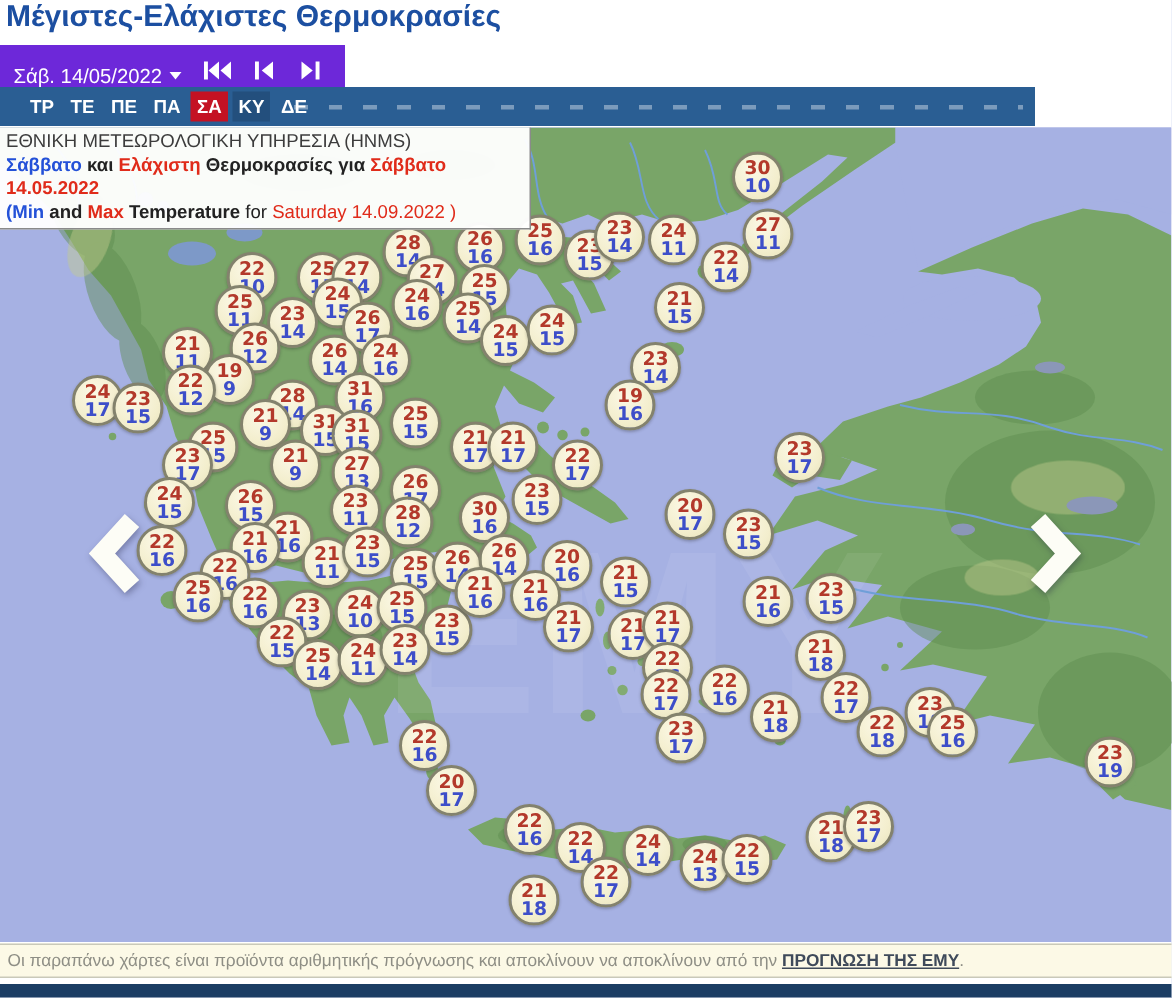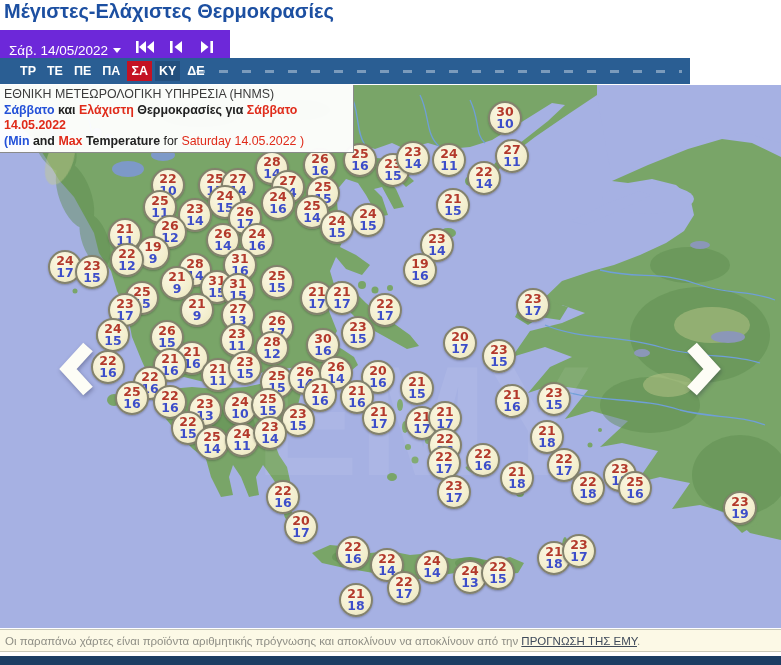--- a/index.html
+++ b/index.html
@@ -47,21 +47,21 @@
   .bmin{color:#3d4ec9;}
   
   .map-arrow{position:absolute;width:40px;height:58px;cursor:pointer;
              filter:drop-shadow(1px 2px 2px rgba(30,30,60,.35));}
   .arrow-left{top:340px;left:58px;}
   .arrow-right{top:340px;left:682px;}
   
   .footer{position:absolute;top:629px;left:0;width:781px;height:23px;background:#fcf9e6;
           border-top:1px solid #c9c9b9;border-bottom:1px solid #c9c9b9;box-sizing:border-box;
           font-size:11.5px;color:#8e8e85;display:flex;align-items:center;padding-left:5px;}
-  .footer a{color:#3f4a5a;font-weight:normal;text-decoration:underline;cursor:pointer;}
+  .footer a{color:#3f4a5a;font-weight:bold;text-decoration:underline;cursor:pointer;}
   .bottom-bar{position:absolute;top:656px;left:0;width:781px;height:9px;background:#1b3d63;}
 </style>
 </head>
 <body>
 
 <div class="app">
 
   <div class="page-title">Μέγιστες-Ελάχιστες Θερμοκρασίες</div>
 
   <div class="toolbar1">
@@ -638,21 +638,21 @@
         <div class="bubble" style="left: 562px; top: 534px;">
           <span class="bmax">23</span>
           <span class="bmin">17</span>
         </div>
       </div>
   </div>
 
   <div class="info-box">
     <div class="info-l1">ΕΘΝΙΚΗ ΜΕΤΕΩΡΟΛΟΓΙΚΗ ΥΠΗΡΕΣΙΑ (HNMS)</div>
     <div><span class="seg min">Σάββατο</span><span class="seg bold"> και </span><span class="seg max">Ελάχιστη</span><span class="seg bold"> Θερμοκρασίες για </span><span class="seg max">Σάββατο 14.05.2022</span></div>
-    <div><span class="seg min">(Min</span><span class="seg bold"> and </span><span class="seg max">Max</span><span class="seg bold"> Temperature</span><span class="seg plain"> for </span><span class="seg max-plain">Saturday 14.05.2022 )</span></div>
+    <div><span class="seg min">(Min</span><span class="seg bold"> and </span><span class="seg max">Max</span><span class="seg bold"> Temperature</span><span class="seg plain"> for </span><span class="seg max-plain">Saturday 14.09.2022 )</span></div>
   </div>
 
   <div class="map-arrow arrow-left">
     <svg width="40" height="58" viewBox="0 0 40 58">
       <path d="M30,7 L10,29 L30,51" stroke="#fdfdf6" stroke-width="13" fill="none"></path>
     </svg>
   </div>
   <div class="map-arrow arrow-right">
     <svg width="40" height="58" viewBox="0 0 40 58">
       <path d="M10,7 L30,29 L10,51" stroke="#fdfdf6" stroke-width="13" fill="none"></path>

